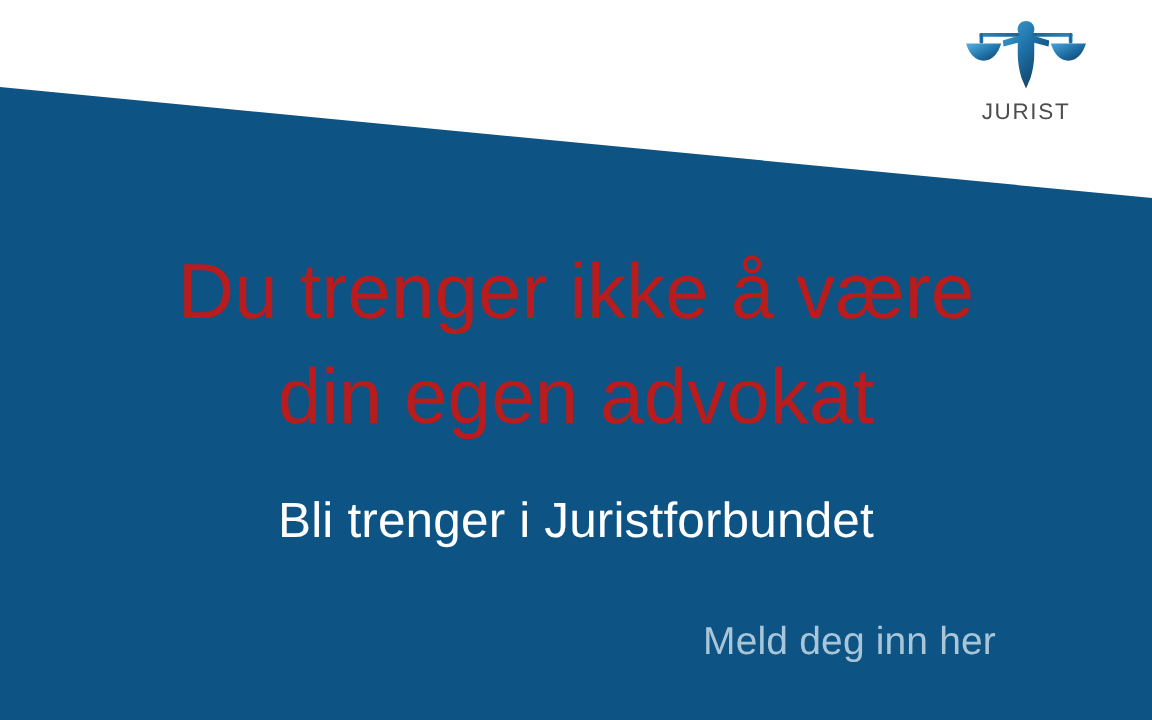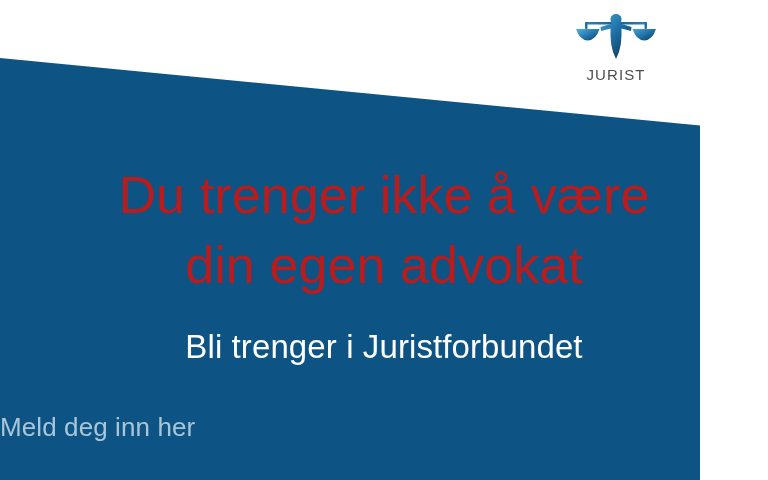--- a/index.html
+++ b/index.html
@@ -6,21 +6,21 @@
     margin: 0;
     padding: 0;
     background: #ffffff;
   }
   body {
     font-family: "Liberation Sans", sans-serif;
   }
 
   #banner {
     position: relative;
-    width: 700px;
+    width: 768px;
     height: 480px;
     overflow: hidden;
     background: #ffffff;
   }
 
   
   #blue-shape {
     position: absolute;
     left: 0;
     top: 0;
@@ -103,20 +103,21 @@
     white-space: nowrap;
   }
 
   #cta {
     position: absolute;
     left: 0;
     top: 410px;
     width: 768px;
     padding-right: 104px;
     box-sizing: border-box;
+    text-align: right;
     color: #a9c6d9;
     font-family: "Liberation Sans", sans-serif;
     font-weight: 400;
     font-size: 26px;
     line-height: 34px;
     letter-spacing: 0.1px;
     white-space: nowrap;
     cursor: pointer;
   }
 </style>

